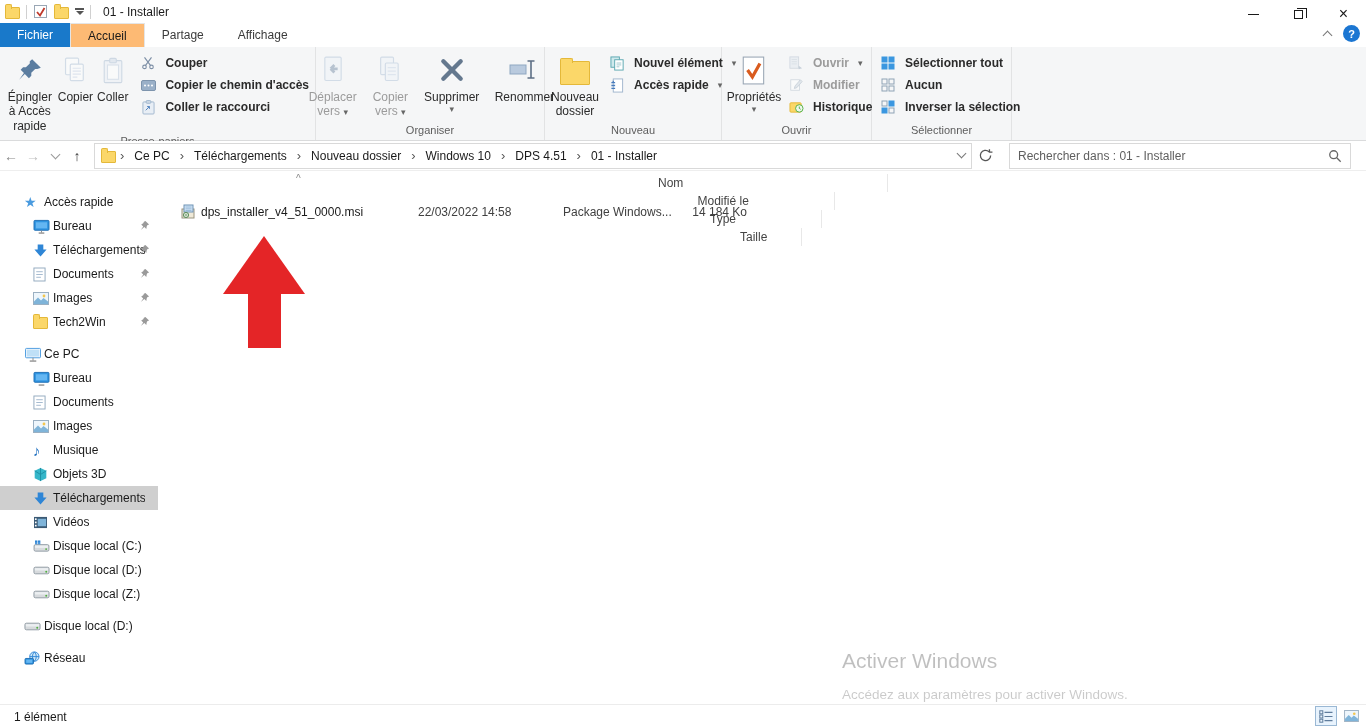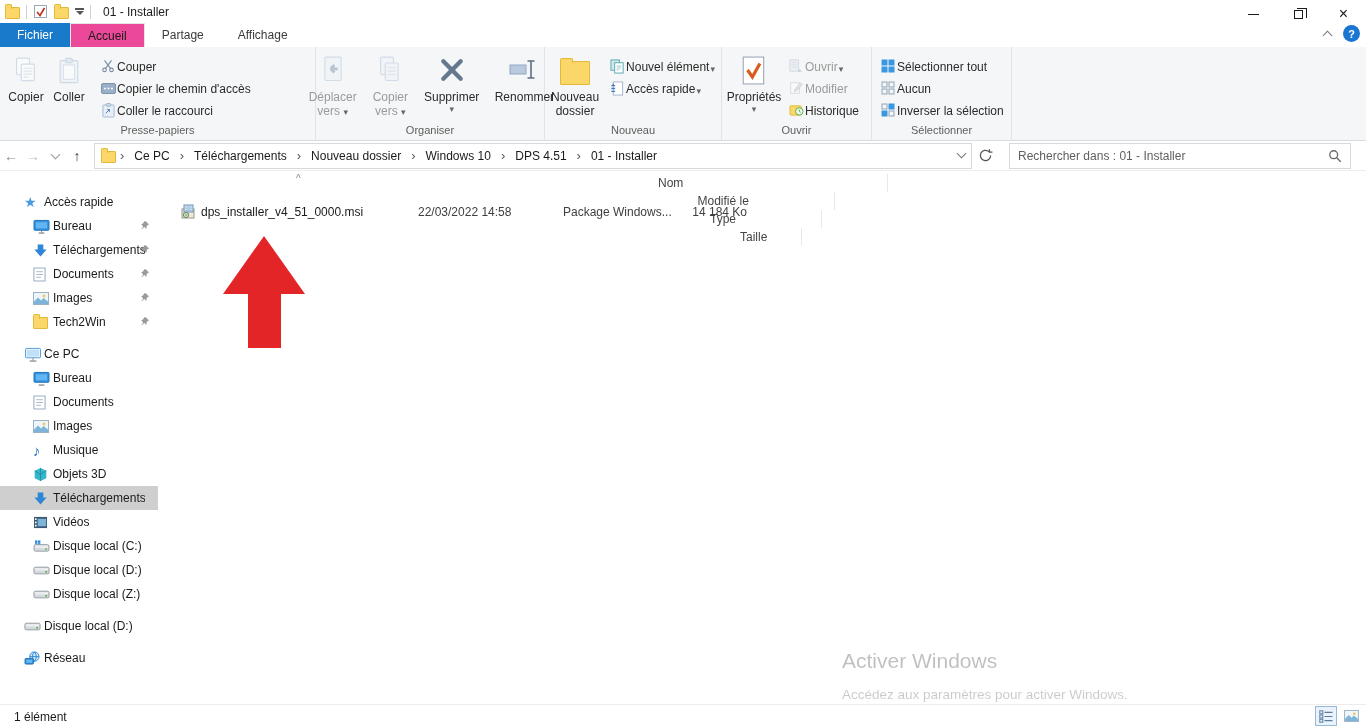--- a/index.html
+++ b/index.html
@@ -16,37 +16,37 @@
   .win-btn { width:45px; height:28px; display:flex; align-items:center; justify-content:center; color:#1a1a1a; }
   .glyph-min { width:11px; height:1px; background:#1a1a1a; display:inline-block; }
   .glyph-restore { width:9px; height:9px; border:1px solid #1a1a1a; position:relative; background:#fff; }
   .glyph-restore:before { content:""; position:absolute; left:2px; top:-3px; width:9px; height:9px; border:1px solid #1a1a1a; border-left:none; border-bottom:none; }
   .glyph-close { font-size:16px; line-height:1; }
 
   
   .tabrow { position:absolute; top:23px; left:0; right:0; height:24px; display:flex; align-items:flex-end; background:#fff; }
   .tab { padding:0 17px; height:24px; line-height:24px; color:#3b3b3b; }
   .tab-file { background:#1979ca; color:#fff; }
-  .tab-active { background:#ec4899; border:1px solid #e4e5e6; border-bottom:none; color:#1a1a1a; }
+  .tab-active { background:#fdba74; border:1px solid #e4e5e6; border-bottom:none; color:#1a1a1a; }
   .tabrow-right { position:absolute; right:6px; top:2px; display:flex; align-items:center; gap:12px; }
   .chev { display:inline-block; width:7px; height:7px; border-right:1.5px solid #777; border-bottom:1.5px solid #777; }
   .chev-up { transform:rotate(-135deg); margin-top:4px; }
   .chev-down { transform:rotate(45deg); margin-bottom:3px; }
   .help-circle { width:17px; height:17px; border-radius:50%; background:#1b76d2; color:#fff; font-size:11px; font-weight:bold; display:flex; align-items:center; justify-content:center; }
 
   
   .ribbon { position:absolute; top:47px; left:0; right:0; height:94px; background:#f5f6f7; border-bottom:1px solid #dadbdc; display:flex; }
   .rgroup { height:100%; border-right:1px solid #e2e3e4; display:flex; flex-direction:column; }
   .rbody { flex:1; display:flex; align-items:stretch; padding:3px 2px 0 4px; }
   .rgroup-label { text-align:center; font-size:11px; color:#5d5d5d; padding:2px 0 4px; }
   .big-btn { display:flex; flex-direction:column; align-items:center; justify-content:flex-start; padding:3px 2px 0; text-align:center; line-height:1.2; color:#2b2b2b; }
   .big-btn .blabel { margin-top:3px; }
   .big-ico { height:34px; display:flex; align-items:center; justify-content:center; }
   .small-col { display:flex; flex-direction:column; justify-content:flex-start; padding-top:2px; }
-  .small-btn { display:flex; align-items:flex-end; gap:1px; height:22px; padding:0 4px; color:#2b2b2b; white-space:nowrap; }
+  .small-btn { display:flex; align-items:center; gap:9px; height:22px; padding:0 4px; color:#2b2b2b; white-space:nowrap;font-weight:bold; }
   .sico { width:16px; height:16px; display:flex; align-items:center; justify-content:center; flex:none; }
   .caret { font-size:9px; color:#666; }
   .disabled-txt { color:#9b9b9b; }
   .dim { opacity:.45; }
 
   
   .cssfolder { position:relative; background:#fbd769; border:1px solid #e4b839; border-radius:1px; }
   .cssfolder:before { content:""; position:absolute; top:-4px; left:-1px; width:40%; height:4px; background:#fbd769; border:1px solid #e4b839; border-bottom:none; border-radius:2px 2px 0 0; }
   .f28 { width:30px; height:24px; margin-top:6px; }
   .f14 { width:15px; height:12px; margin-top:2px; }
@@ -150,20 +150,28 @@
     <span class="tabrow-right">
       <span class="chev chev-up"></span>
       <span class="help-circle">?</span>
     </span>
   </div>
 
   <div class="ribbon">
 
     <div class="rgroup" style="width:316px">
       <div class="rbody">
+        <div class="big-btn" style="width:66px">
+          <span class="big-ico">
+            <svg width="26" height="26" viewBox="0 0 24 24">
+                <path d="M14 2l8 8-3.2 1h-2l-3.6 3.6v2.6L11 19.5l-3.8-3.8L2 21l4.4-6.3-3-3 2.2-2.2h2.6L11.8 5.9V4z" fill="#5b7da0"></path>
+              </svg>
+          </span>
+          <span class="blabel">Épingler à Accès rapide</span>
+        </div>
         <div class="big-btn" style="width:44px">
           <span class="big-ico dim">
             <svg width="24" height="26" viewBox="0 0 20 22">
                 <rect x="2" y="1" width="11" height="14" rx="1" fill="#fff" stroke="#a8bdd4"></rect>
                 <rect x="6" y="6" width="11" height="14" rx="1" fill="#fff" stroke="#a8bdd4"></rect>
                 <path d="M8 9.5h7M8 12h7M8 14.5h7M8 17h4" stroke="#c3d2e4"></path>
               </svg>
           </span>
           <span class="blabel">Copier</span>
         </div>

